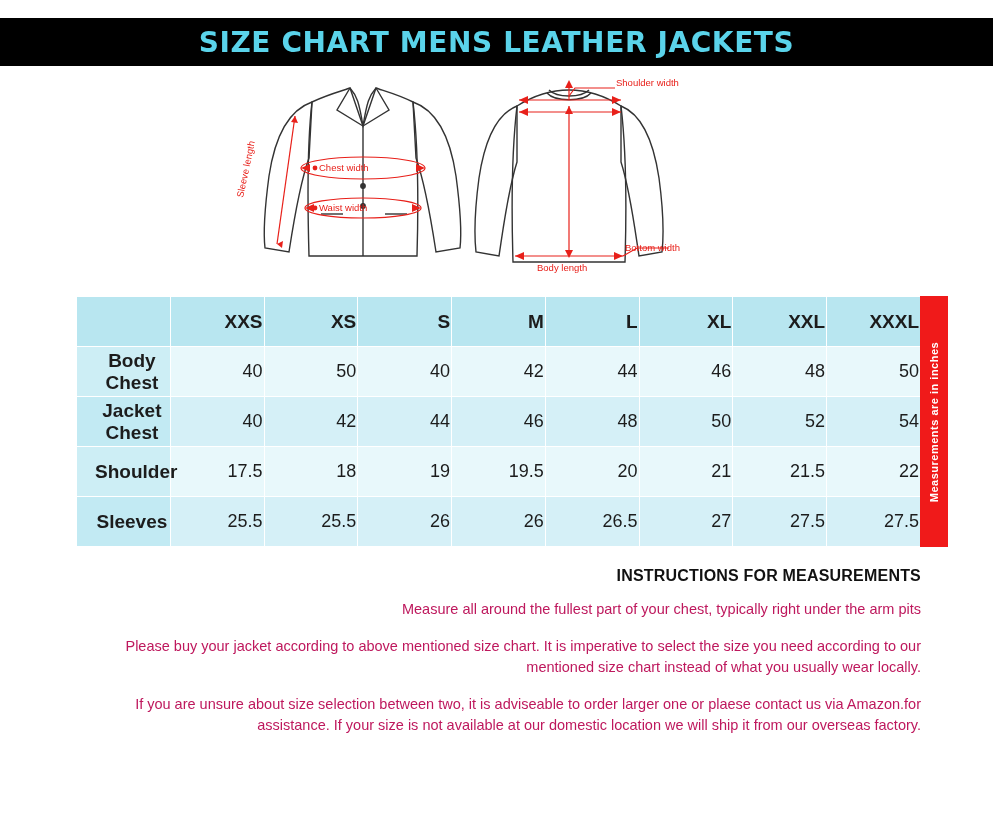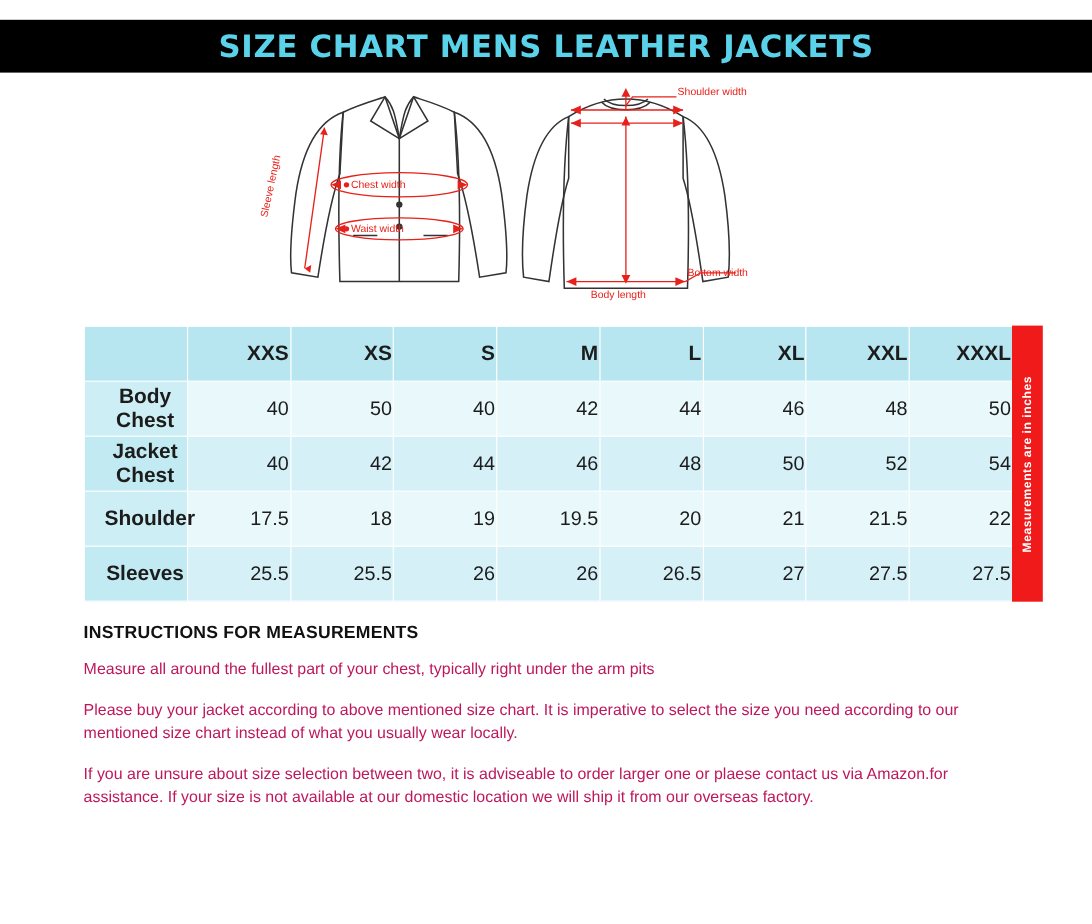--- a/index.html
+++ b/index.html
@@ -107,20 +107,21 @@
     font-weight: bold;
     white-space: nowrap;
     transform: rotate(-90deg);
     letter-spacing: 0.5px;
     font-family: "Liberation Sans", sans-serif;
   }
   
   .instructions {
     margin: 20px 76px 0 76px;
     width: 845px;
+    text-align: right;
   }
   .instructions h2 {
     font-size: 16px;
     font-weight: bold;
     color: #111111;
     margin: 0 0 14px 0;
     letter-spacing: 0.2px;
   }
   .instructions p {
     font-size: 14.5px;

